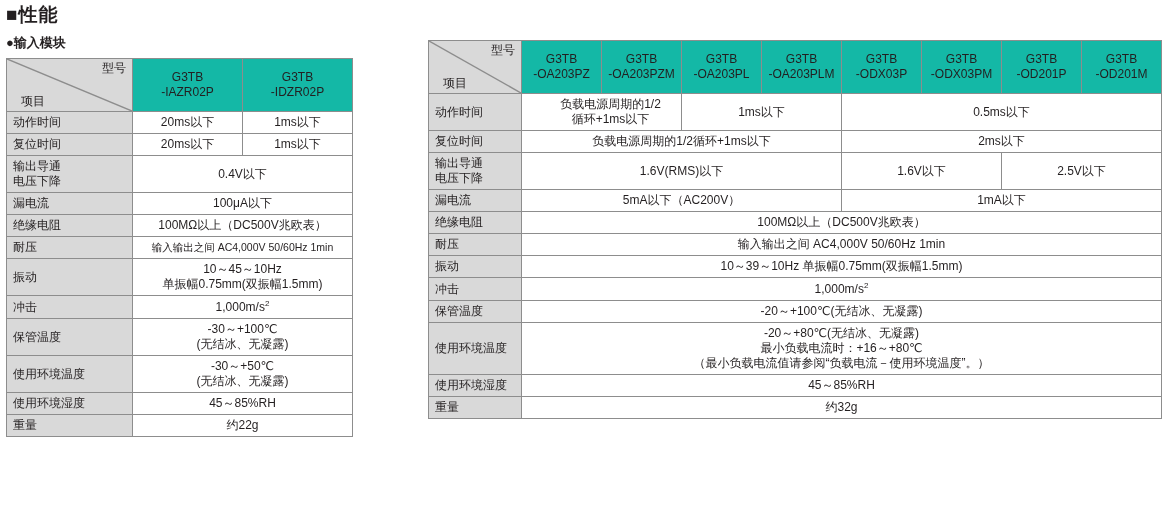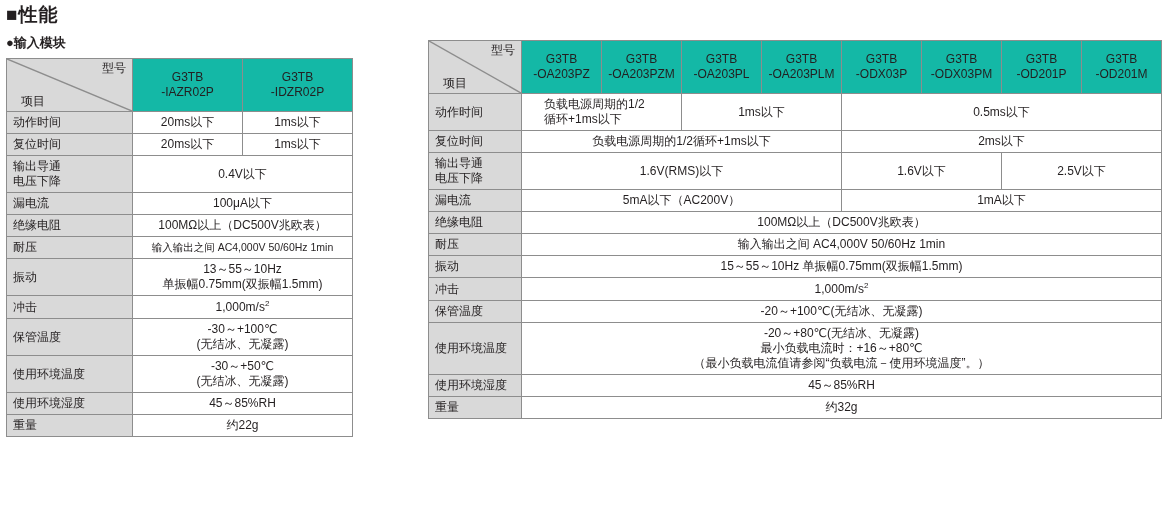--- a/index.html
+++ b/index.html
@@ -141,21 +141,21 @@
         </tr>
 
         <tr>
           <td class="rowhead">耐压</td>
           <td colspan="2" class="nowrap" style="font-size:10.5px;">输入输出之间  AC4,000V 50/60Hz 1min</td>
         </tr>
 
         <tr>
           <td class="rowhead">振动</td>
           <td colspan="2">
-            <div>13～55～10Hz</div>
+            <div>10～45～10Hz</div>
             <div>单振幅0.75mm(双振幅1.5mm)</div>
           </td>
         </tr>
 
         <tr>
           <td class="rowhead">冲击</td>
           <td colspan="2">
             <span>1,000m/s</span><span class="sup">2</span>
           </td>
         </tr>
@@ -241,21 +241,21 @@
             <div>-OD201P</div>
           </td>
           <td class="colhead">
             <div>G3TB</div>
             <div>-OD201M</div>
           </td>
         </tr>
 
         <tr>
           <td class="rowhead">动作时间</td>
-          <td colspan="2" style="text-align:left;padding-left:22px;">
+          <td colspan="2" style="text-align:center;padding-left:22px;">
             <div>负载电源周期的1/2</div>
             <div>循环+1ms以下</div>
           </td>
           <td colspan="2">1ms以下</td>
           <td colspan="4">0.5ms以下</td>
         </tr>
 
         <tr>
           <td class="rowhead">复位时间</td>
           <td colspan="4">负载电源周期的1/2循环+1ms以下</td>
@@ -283,21 +283,21 @@
           <td colspan="8">100MΩ以上（DC500V兆欧表）</td>
         </tr>
 
         <tr>
           <td class="rowhead">耐压</td>
           <td colspan="8">输入输出之间  AC4,000V 50/60Hz 1min</td>
         </tr>
 
         <tr>
           <td class="rowhead">振动</td>
-          <td colspan="8">15～55～10Hz  单振幅0.75mm(双振幅1.5mm)</td>
+          <td colspan="8">10～39～10Hz  单振幅0.75mm(双振幅1.5mm)</td>
         </tr>
 
         <tr>
           <td class="rowhead">冲击</td>
           <td colspan="8">
             <span>1,000m/s</span><span class="sup">2</span>
           </td>
         </tr>
 
         <tr>

